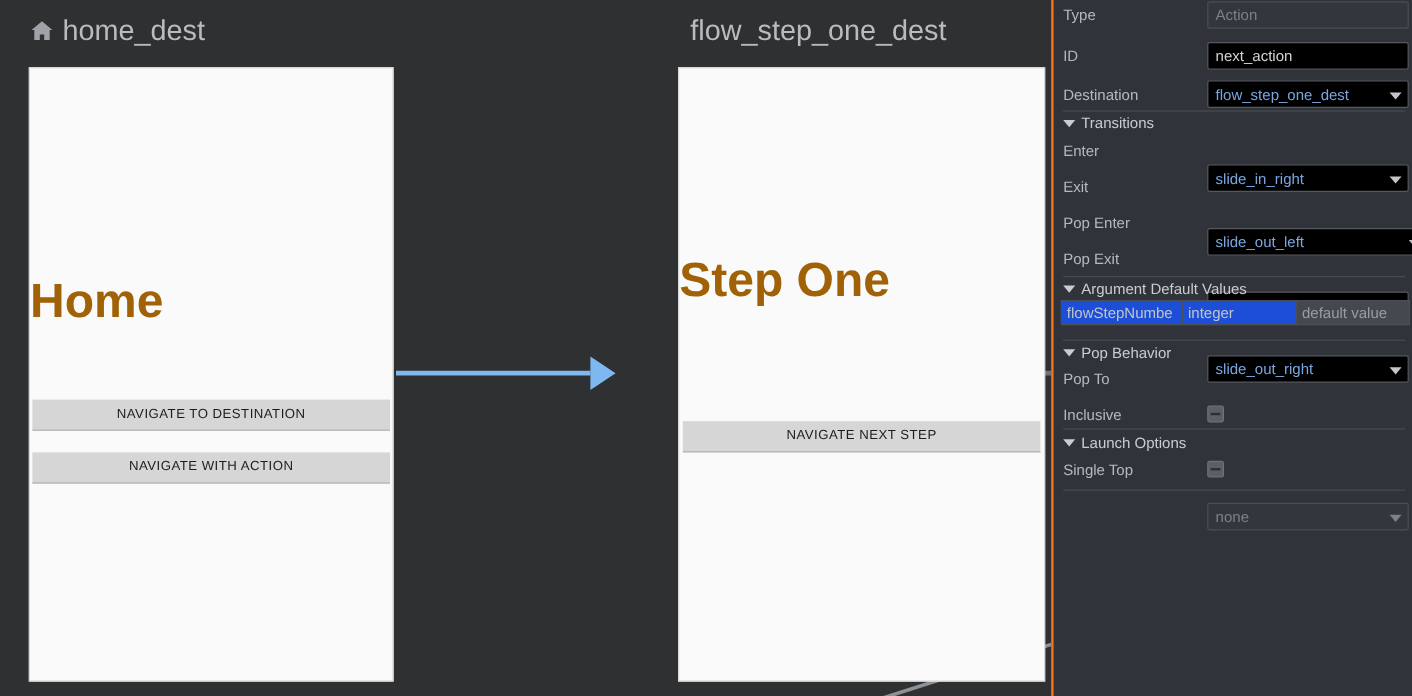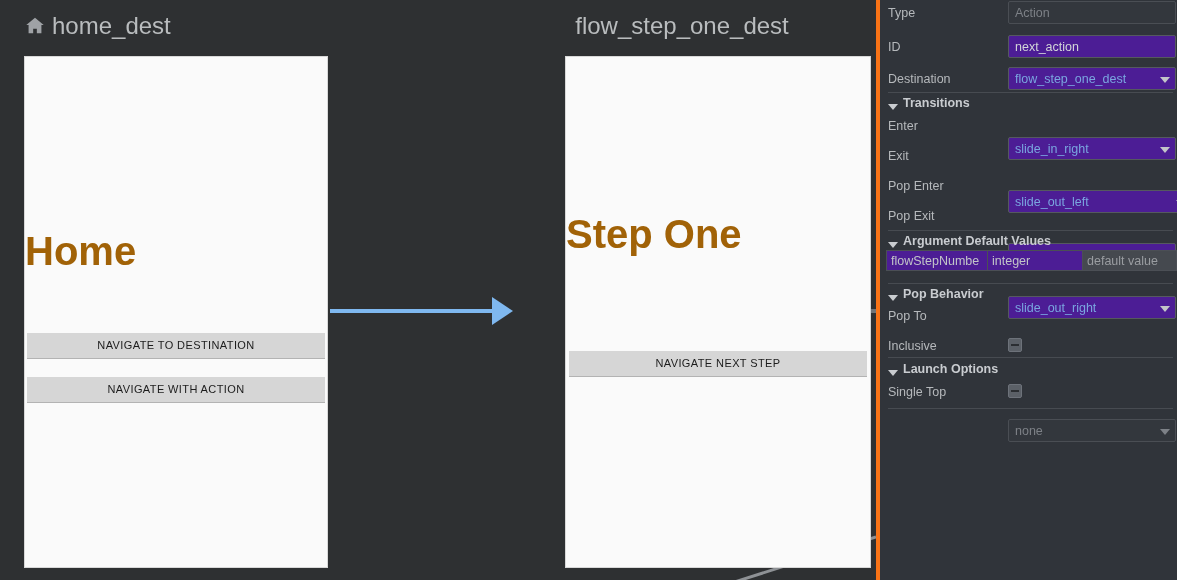--- a/index.html
+++ b/index.html
@@ -55,35 +55,35 @@
     display: flex; align-items: center; justify-content: center;
   }
 
   svg.conn { position: absolute; left: 0; top: 0; width: 876px; height: 580px; pointer-events: none; }
 
   
   #inspector {
     position: absolute; left: 876px; top: 0;
     width: 301px; height: 580px;
     background: #30343a;
-    border-left: 4px solid #f97316;
+    border-left: 2px solid #f97316;
     font-size: 12.5px;
     color: #b6b9bc;
   }
   .lbl {
     position: absolute; left: 8px;
     color: #b6b9bc;
     font-size: 12.5px;
     white-space: nowrap;
   }
   .field {
     position: absolute;
     height: 23px;
     border: 1px solid #55595f;
-    background: #4c1d95;
+    background: #000000;
     border-radius: 2px;
     display: flex; align-items: center;
     padding: 0 6px;
     font-size: 12.5px;
     color: #d2d5d8;
     white-space: nowrap; overflow: hidden;
   }
   .field.disabled { border-color: #4a4e54; color: #7d8187; background: #33373d; }
   .field.link { color: #7aa6e0; }
   .combo { padding-right: 22px; position: relative; }
@@ -95,34 +95,34 @@
     border-top: 6px solid #c3c6c9;
   }
   .combo.disabled .caret { border-top-color: #7d8187; }
 
   .sep {
     position: absolute; left: 8px; width: 285px; height: 1px;
     background: #474b51;
   }
   .section {
     position: absolute; left: 8px;
-    color: #c9ccd0; font-size: 12.5px; font-weight: bold;
-    display: flex; align-items: flex-end; gap: 5px;
+    color: #c9ccd0; font-size: 12.5px; font-weight: normal;
+    display: flex; align-items: center; gap: 5px;
     white-space: nowrap;
   }
   .tri {
     width: 0; height: 0;
     border-left: 5px solid transparent;
     border-right: 5px solid transparent;
     border-top: 6px solid #c9ccd0;
   }
 
   .argcell {
     position: absolute; height: 21px;
-    background: #4c1d95;
+    background: #1d4ed8;
     border: 1px solid #4b4f55;
     display: flex; align-items: center;
     padding: 0 4px;
     font-size: 12.5px;
     color: #c2c5c8;
     white-space: nowrap; overflow: hidden;
   }
   .argcell.ph { background: #45494f; color: #9a9da1; }
 
   .tribox {

